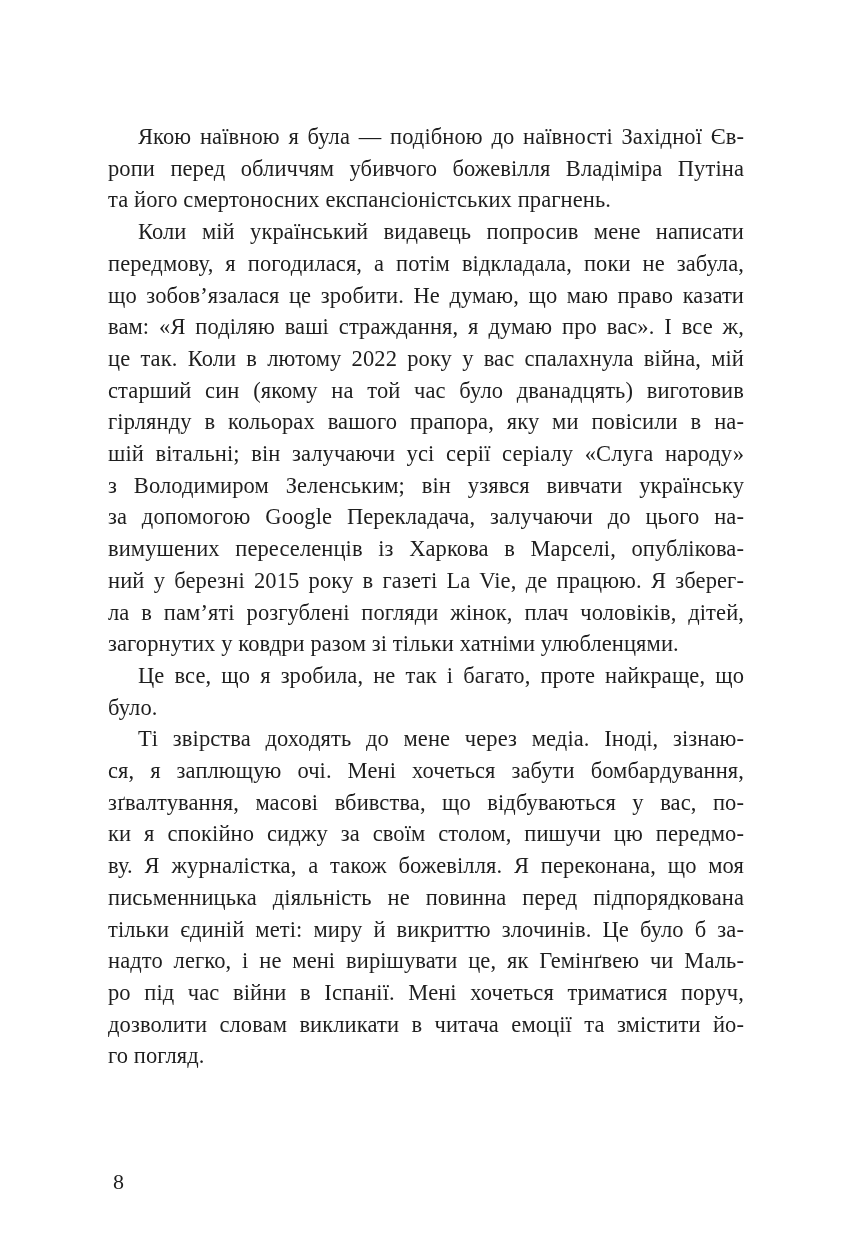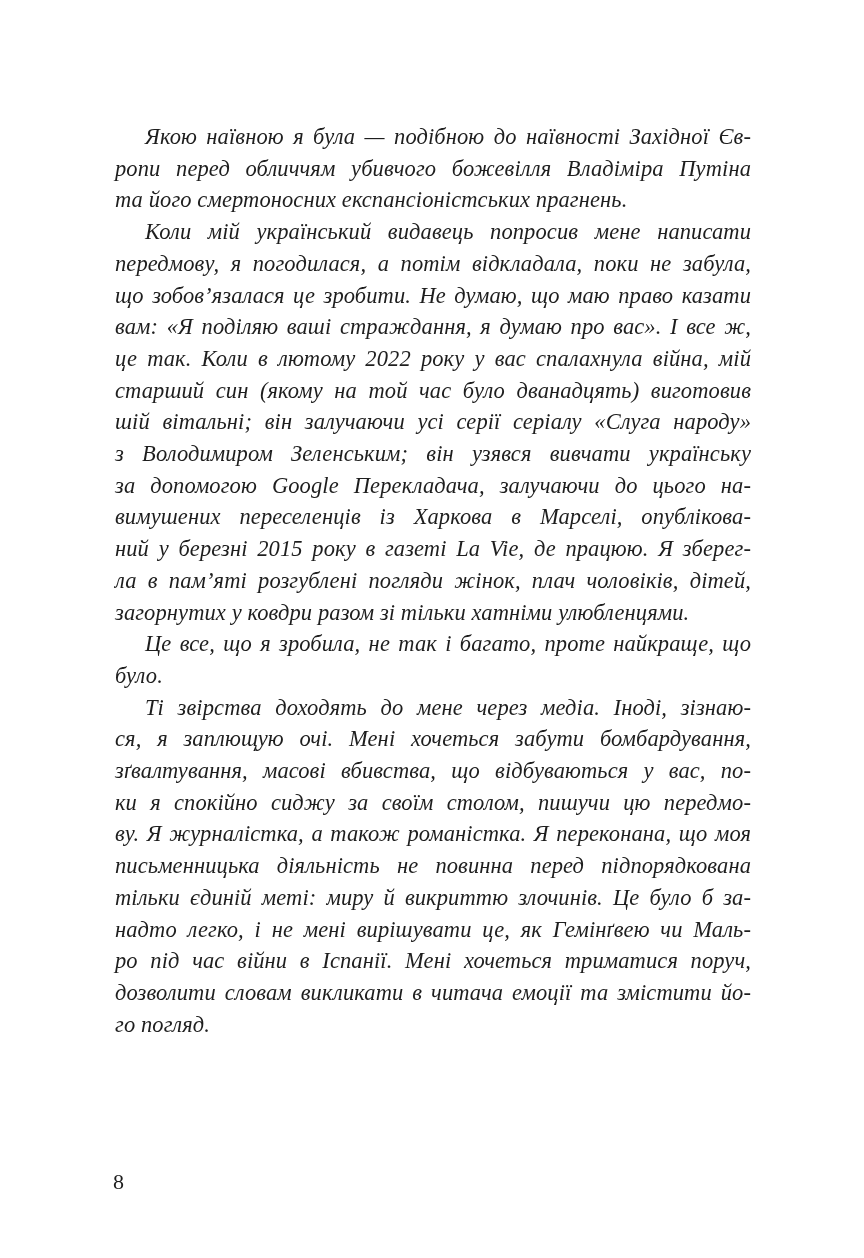--- a/index.html
+++ b/index.html
@@ -13,24 +13,23 @@
   .page {
     position: relative;
     width: 864px;
     height: 1258px;
     background: #ffffff;
     font-family: "Liberation Serif", "DejaVu Serif", serif;
     color: #1e1e1e;
   }
   .text-block {
     position: absolute;
-    left: 115px;
+    left: 108px;
     top: 121px;
     width: 636px;
-    font-style: italic;
   }
   .paragraph {
     margin: 0;
     padding: 0;
   }
   .line {
     font-size: 22.5px;
     line-height: 31.7px;
     text-align: justify;
     text-align-last: justify;
@@ -62,38 +61,39 @@
         <div class="line">ропи перед обличчям убивчого божевілля Владіміра Путіна</div>
         <div class="line last">та його смертоносних експансіоністських прагнень.</div>
       </div>
       <div class="paragraph">
         <div class="line first">Коли мій український видавець попросив мене написати</div>
         <div class="line">передмову, я погодилася, а потім відкладала, поки не забула,</div>
         <div class="line">що зобов’язалася це зробити. Не думаю, що маю право казати</div>
         <div class="line">вам: «Я поділяю ваші страждання, я думаю про вас». І все ж,</div>
         <div class="line">це так. Коли в лютому 2022 року у вас спалахнула війна, мій</div>
         <div class="line">старший син (якому на той час було дванадцять) виготовив</div>
+        <div class="line">гірлянду в кольорах вашого прапора, яку ми повісили в на-</div>
         <div class="line">шій вітальні; він залучаючи усі серії серіалу «Слуга народу»</div>
         <div class="line">з Володимиром Зеленським; він узявся вивчати українську</div>
         <div class="line">за допомогою Google Перекладача, залучаючи до цього на-</div>
         <div class="line">вимушених переселенців із Харкова в Марселі, опублікова-</div>
         <div class="line">ний у березні 2015 року в газеті La Vie, де працюю. Я зберег-</div>
         <div class="line">ла в пам’яті розгублені погляди жінок, плач чоловіків, дітей,</div>
         <div class="line last">загорнутих у ковдри разом зі тільки хатніми улюбленцями.</div>
       </div>
       <div class="paragraph">
         <div class="line first">Це все, що я зробила, не так і багато, проте найкраще, що</div>
         <div class="line last">було.</div>
       </div>
       <div class="paragraph">
         <div class="line first">Ті звірства доходять до мене через медіа. Іноді, зізнаю-</div>
         <div class="line">ся, я заплющую очі. Мені хочеться забути бомбардування,</div>
         <div class="line">зґвалтування, масові вбивства, що відбуваються у вас, по-</div>
         <div class="line">ки я спокійно сиджу за своїм столом, пишучи цю передмо-</div>
-        <div class="line">ву. Я журналістка, а також романістка. Я переконана, що моя</div>
+        <div class="line">ву. Я журналістка, а також божевілля. Я переконана, що моя</div>
         <div class="line">письменницька діяльність не повинна перед підпорядкована</div>
         <div class="line">тільки єдиній меті: миру й викриттю злочинів. Це було б за-</div>
         <div class="line">надто легко, і не мені вирішувати це, як Гемінґвею чи Маль-</div>
         <div class="line">ро під час війни в Іспанії. Мені хочеться триматися поруч,</div>
         <div class="line">дозволити словам викликати в читача емоції та змістити йо-</div>
         <div class="line last">го погляд.</div>
       </div>
     </div>
   <div class="page-number">8</div>
 </div>

